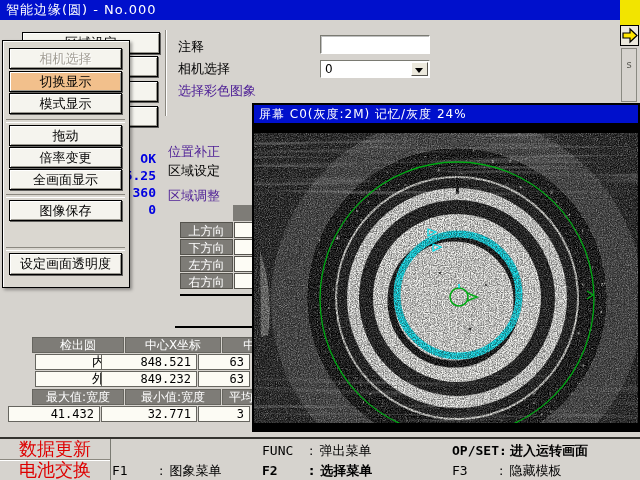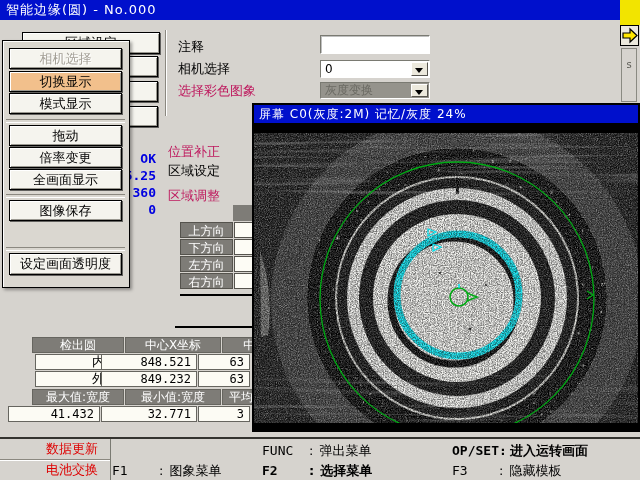--- a/index.html
+++ b/index.html
@@ -15,21 +15,21 @@
   .corner-yellow{left:620px;top:0;width:20px;height:25px;background:#f2e400;}
   .corner-arrow{left:620px;top:25px;width:19px;height:21px;background:#ece9dd;border:1px solid #000;box-sizing:border-box;}
   .corner-strip{left:621px;top:48px;width:16px;height:54px;background:#d6d3ce;border:1px solid #8a8a82;
     box-sizing:border-box;font-size:10px;color:#5c5c55;text-align:center;padding-top:10px;}
   
   .btn3d{background:#f5f4ee;border:1px solid #000;box-sizing:border-box;text-align:center;
     box-shadow:inset 1px 1px 0 #fff,inset -1px -1px 0 #9a9890,1px 1px 0 rgba(0,0,0,.55);
     font-size:13px;color:#000;overflow:hidden;white-space:nowrap;}
   .sunken{background:#fff;border:1px solid;border-color:#7a7a72 #fff #fff #7a7a72;
     box-shadow:inset 1px 1px 0 rgba(0,0,0,.25);box-sizing:border-box;}
-  .gray-label{color:#be185d;}
+  .gray-label{color:#4c1d95;}
   .caret{width:0;height:0;border-left:4px solid transparent;border-right:4px solid transparent;
     border-top:5px solid #000;position:absolute;left:3px;top:5px;}
   .dd-btn{position:absolute;right:1px;top:1px;width:15px;bottom:1px;background:#ece9dd;
     border:1px solid;border-color:#fff #55534d #55534d #fff;}
   
   .area-btn{left:22px;top:32px;width:138px;height:22px;line-height:20px;}
   .frag{left:128px;width:30px;height:21px;}
   .vgroove{left:165px;top:30px;width:1px;height:86px;background:#8b8880;box-shadow:1px 0 0 #fff;}
   .lbl{height:16px;line-height:16px;white-space:nowrap;}
   .input-comment{left:320px;top:35px;width:110px;height:19px;}
@@ -63,22 +63,22 @@
   .cell{position:absolute;box-sizing:border-box;border:1px solid #66655f;font-size:12px;}
   .cell.hdr{background:#7e7c77;color:#fff;text-align:center;margin-left:24px;}
   .cell.val{background:#fcfbf4;text-align:right;
     font-family:"DejaVu Sans Mono","Liberation Mono",monospace;padding-right:5px;}
   .cell.rowlbl{background:#fcfbf4;text-align:right;padding-right:8px;font-size:13px;
     font-family:"DejaVu Sans","Liberation Sans",sans-serif;margin-left:27px;}
   
   .sbar{left:0;top:437px;width:640px;height:43px;background:#d6d3ce;border-top:2px solid #34332f;
     box-sizing:border-box;z-index:50;}
   .sbar .leftbox{position:absolute;left:0;top:0;width:110px;height:41px;border-right:1px solid #7a7a72;}
-  .alert{position:absolute;left:17px;width:110px;height:20px;text-align:center;color:#de0000;
-    font-size:13px;line-height:20px;}
+  .alert{position:absolute;left:0;width:110px;height:20px;text-align:center;color:#de0000;
+    font-size:18px;line-height:20px;}
   .alert-div{position:absolute;left:0;top:20px;width:110px;height:1px;background:#8b8880;box-shadow:0 1px 0 #fff;}
   .keyrow{position:absolute;height:18px;line-height:18px;white-space:nowrap;font-size:13px;}
   .kkey{display:inline-block;width:47px;font-family:"DejaVu Sans Mono","Liberation Mono",monospace;font-size:13px;}
   .ksep{display:inline-block;margin-right:6px;}
   .kdis{color:#000000;font-weight:bold;}
 </style>
 </head>
 <body>
 
 <div id="screen">
@@ -99,26 +99,20 @@
   <div class="abs vgroove"></div>
 
   <div class="abs lbl" style="left:178px;top:39px">注释</div>
   <div class="abs lbl" style="left:178px;top:61px">相机选择</div>
   <div class="abs lbl gray-label" style="left:178px;top:83px">选择彩色图象</div>
 
   <div class="abs sunken input-comment"></div>
 
   <div class="abs combo combo-camera">
     <span class="val">0</span>
-    <span class="dd-btn">
-        <span class="caret"></span>
-      </span>
-  </div>
-  <div class="abs combo combo-color">
-    <span class="val">灰度变换</span>
     <span class="dd-btn">
         <span class="caret"></span>
       </span>
   </div>
 
   <div class="abs lbl gray-label" style="left:168px;top:144px">位置补正</div>
   <div class="abs lbl" style="left:168px;top:163px">区域设定</div>
   <div class="abs lbl gray-label" style="left:168px;top:188px">区域调整</div>
 
   <div class="abs dark-cell" style="left:233px;top:205px;width:19px;height:16px"></div>

